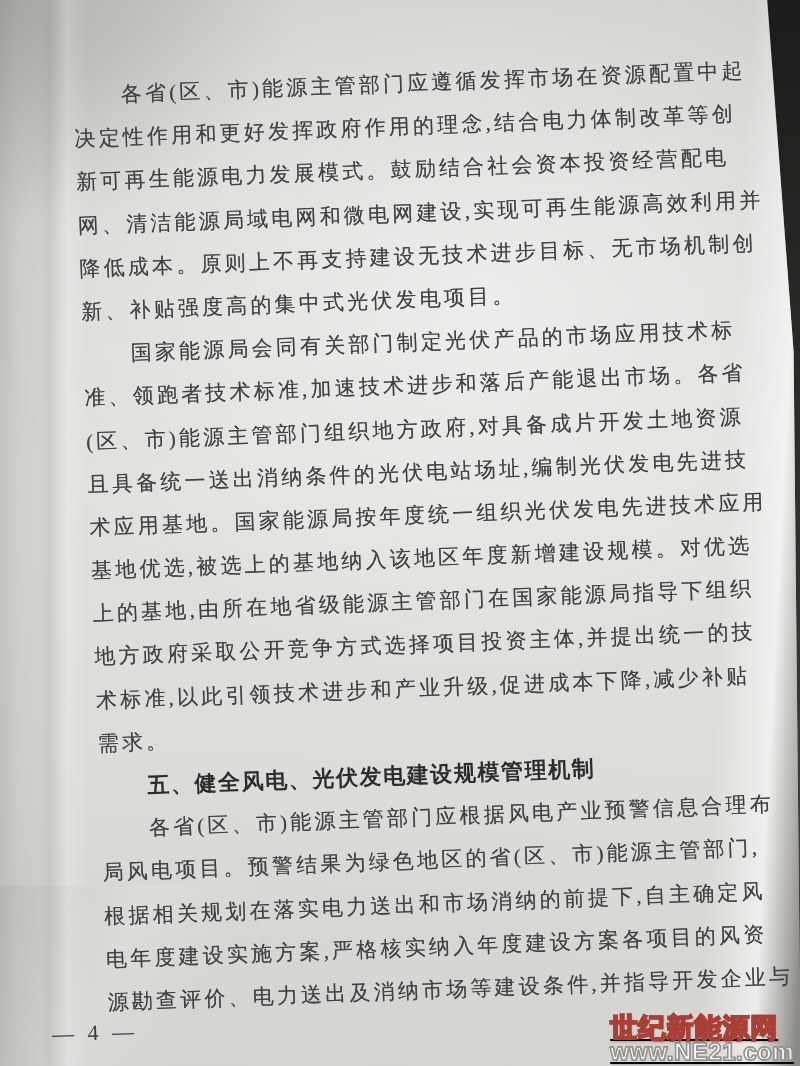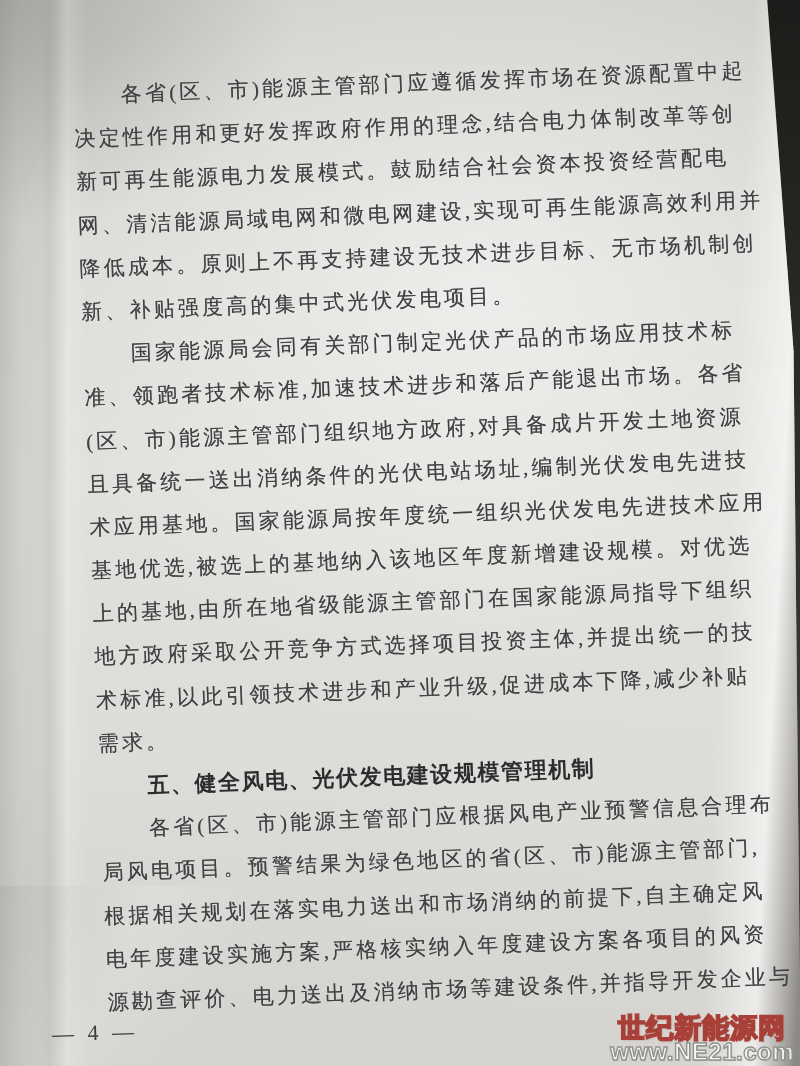--- a/index.html
+++ b/index.html
@@ -53,21 +53,21 @@
     text-shadow:none;
   }
   .page-number{
     position:absolute;left:52px;top:1020px;
     transform:rotate(-2deg);
     font-size:22px;letter-spacing:4px;color:#3e3e40;
   }
   
   .watermark{
     position:absolute;right:6px;bottom:2px;
-    text-align:center;line-height:1;
+    text-align:left;line-height:1;text-decoration:underline;
   }
   .wm-name{
     font-family:"Liberation Sans","DejaVu Sans",sans-serif;
     font-weight:bold;font-size:27px;letter-spacing:1px;
     color:rgba(255,255,255,0.95);
     -webkit-text-stroke:1.7px #a84038;
     text-shadow:1px 1px 2px rgba(125,40,32,0.35);
   }
   .wm-url{
     font-family:"Liberation Sans","DejaVu Sans",sans-serif;

